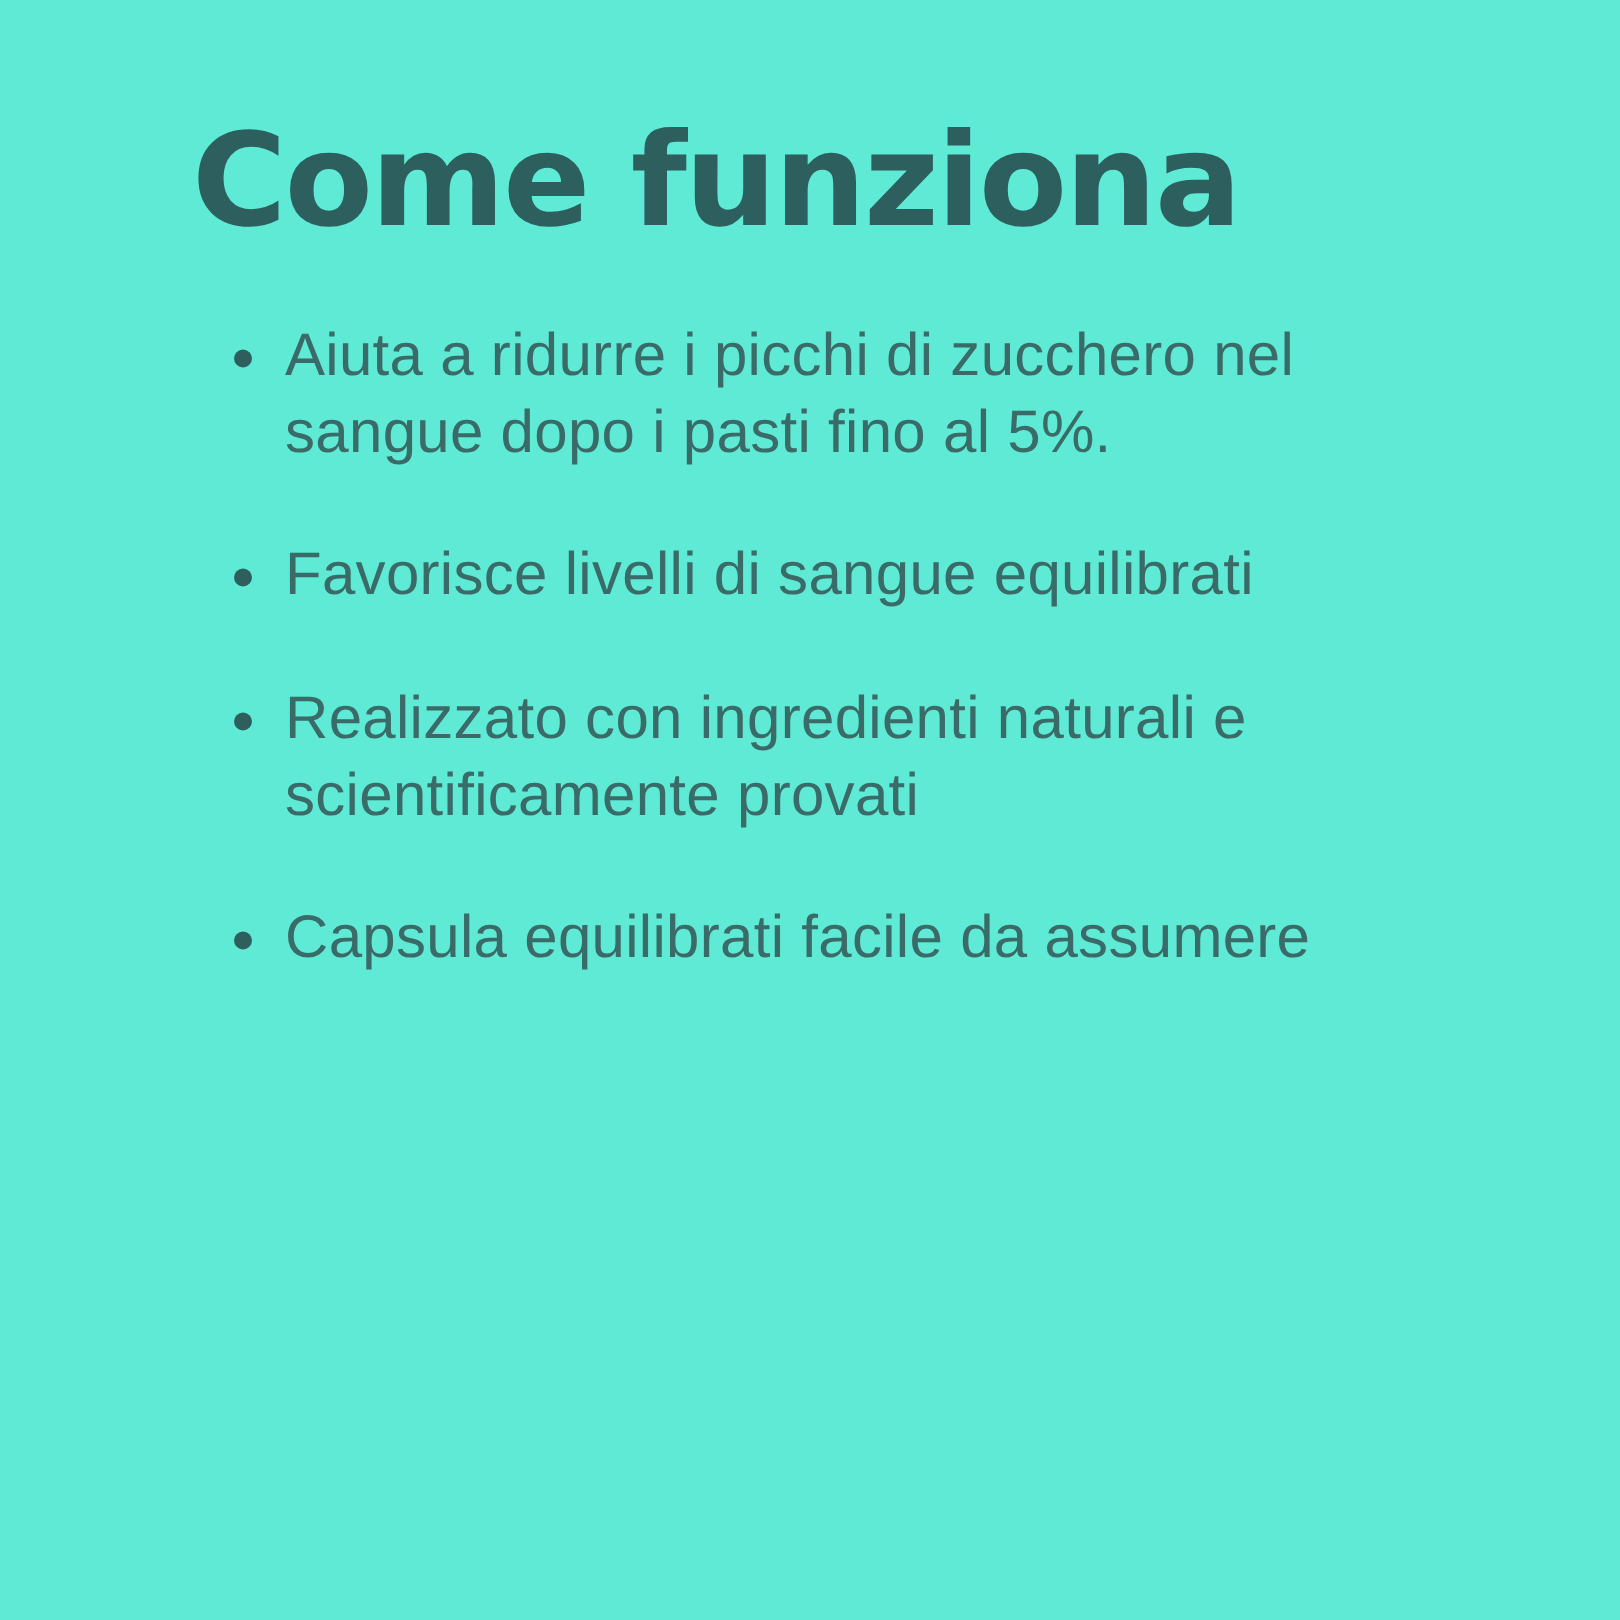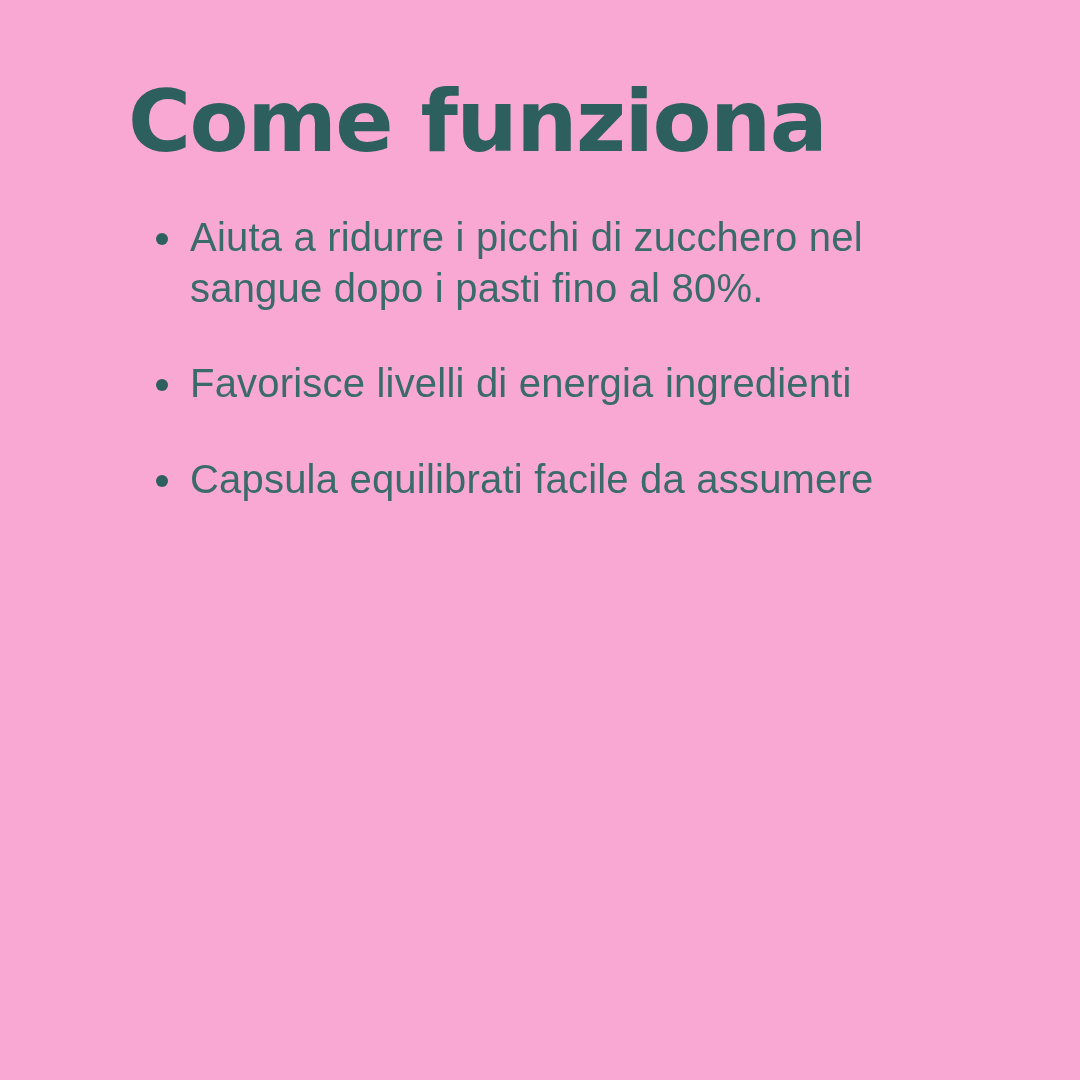--- a/index.html
+++ b/index.html
@@ -10,21 +10,21 @@
     width: 1080px;
     height: 1080px;
     overflow: hidden;
     font-family: "Liberation Sans", sans-serif;
   }
 
   #poster {
     position: relative;
     width: 1080px;
     height: 1080px;
-    background: #f9a8d4;
+    background: #5eead4;
     overflow: hidden;
   }
 
   
   #title {
     position: absolute;
     left: 128px;
     top: 78px;
     width: 900px;
     font-family: "DejaVu Sans", "Liberation Sans", sans-serif;
@@ -99,28 +99,32 @@
 <body>
 
 <div id="poster">
 
   <div id="title">Come funziona</div>
 
   <div id="bullets">
 
     <div class="bullet-item">
       <span class="bullet-dot"></span>
-      <div class="bullet-text">Aiuta a ridurre i picchi di zucchero nel sangue dopo i pasti fino al 80%.</div>
+      <div class="bullet-text">Aiuta a ridurre i picchi di zucchero nel sangue dopo i pasti fino al 5%.</div>
     </div>
 
     <div class="bullet-item">
       <span class="bullet-dot"></span>
-      <div class="bullet-text">Favorisce livelli di energia ingredienti</div>
+      <div class="bullet-text">Favorisce livelli di sangue equilibrati</div>
     </div>
 
+    <div class="bullet-item">
+      <span class="bullet-dot"></span>
+      <div class="bullet-text">Realizzato con ingredienti naturali e scientificamente provati</div>
+    </div>
 
     <div class="bullet-item">
       <span class="bullet-dot"></span>
       <div class="bullet-text">Capsula equilibrati facile da assumere</div>
     </div>
 
   </div>
 
 
 </div>

